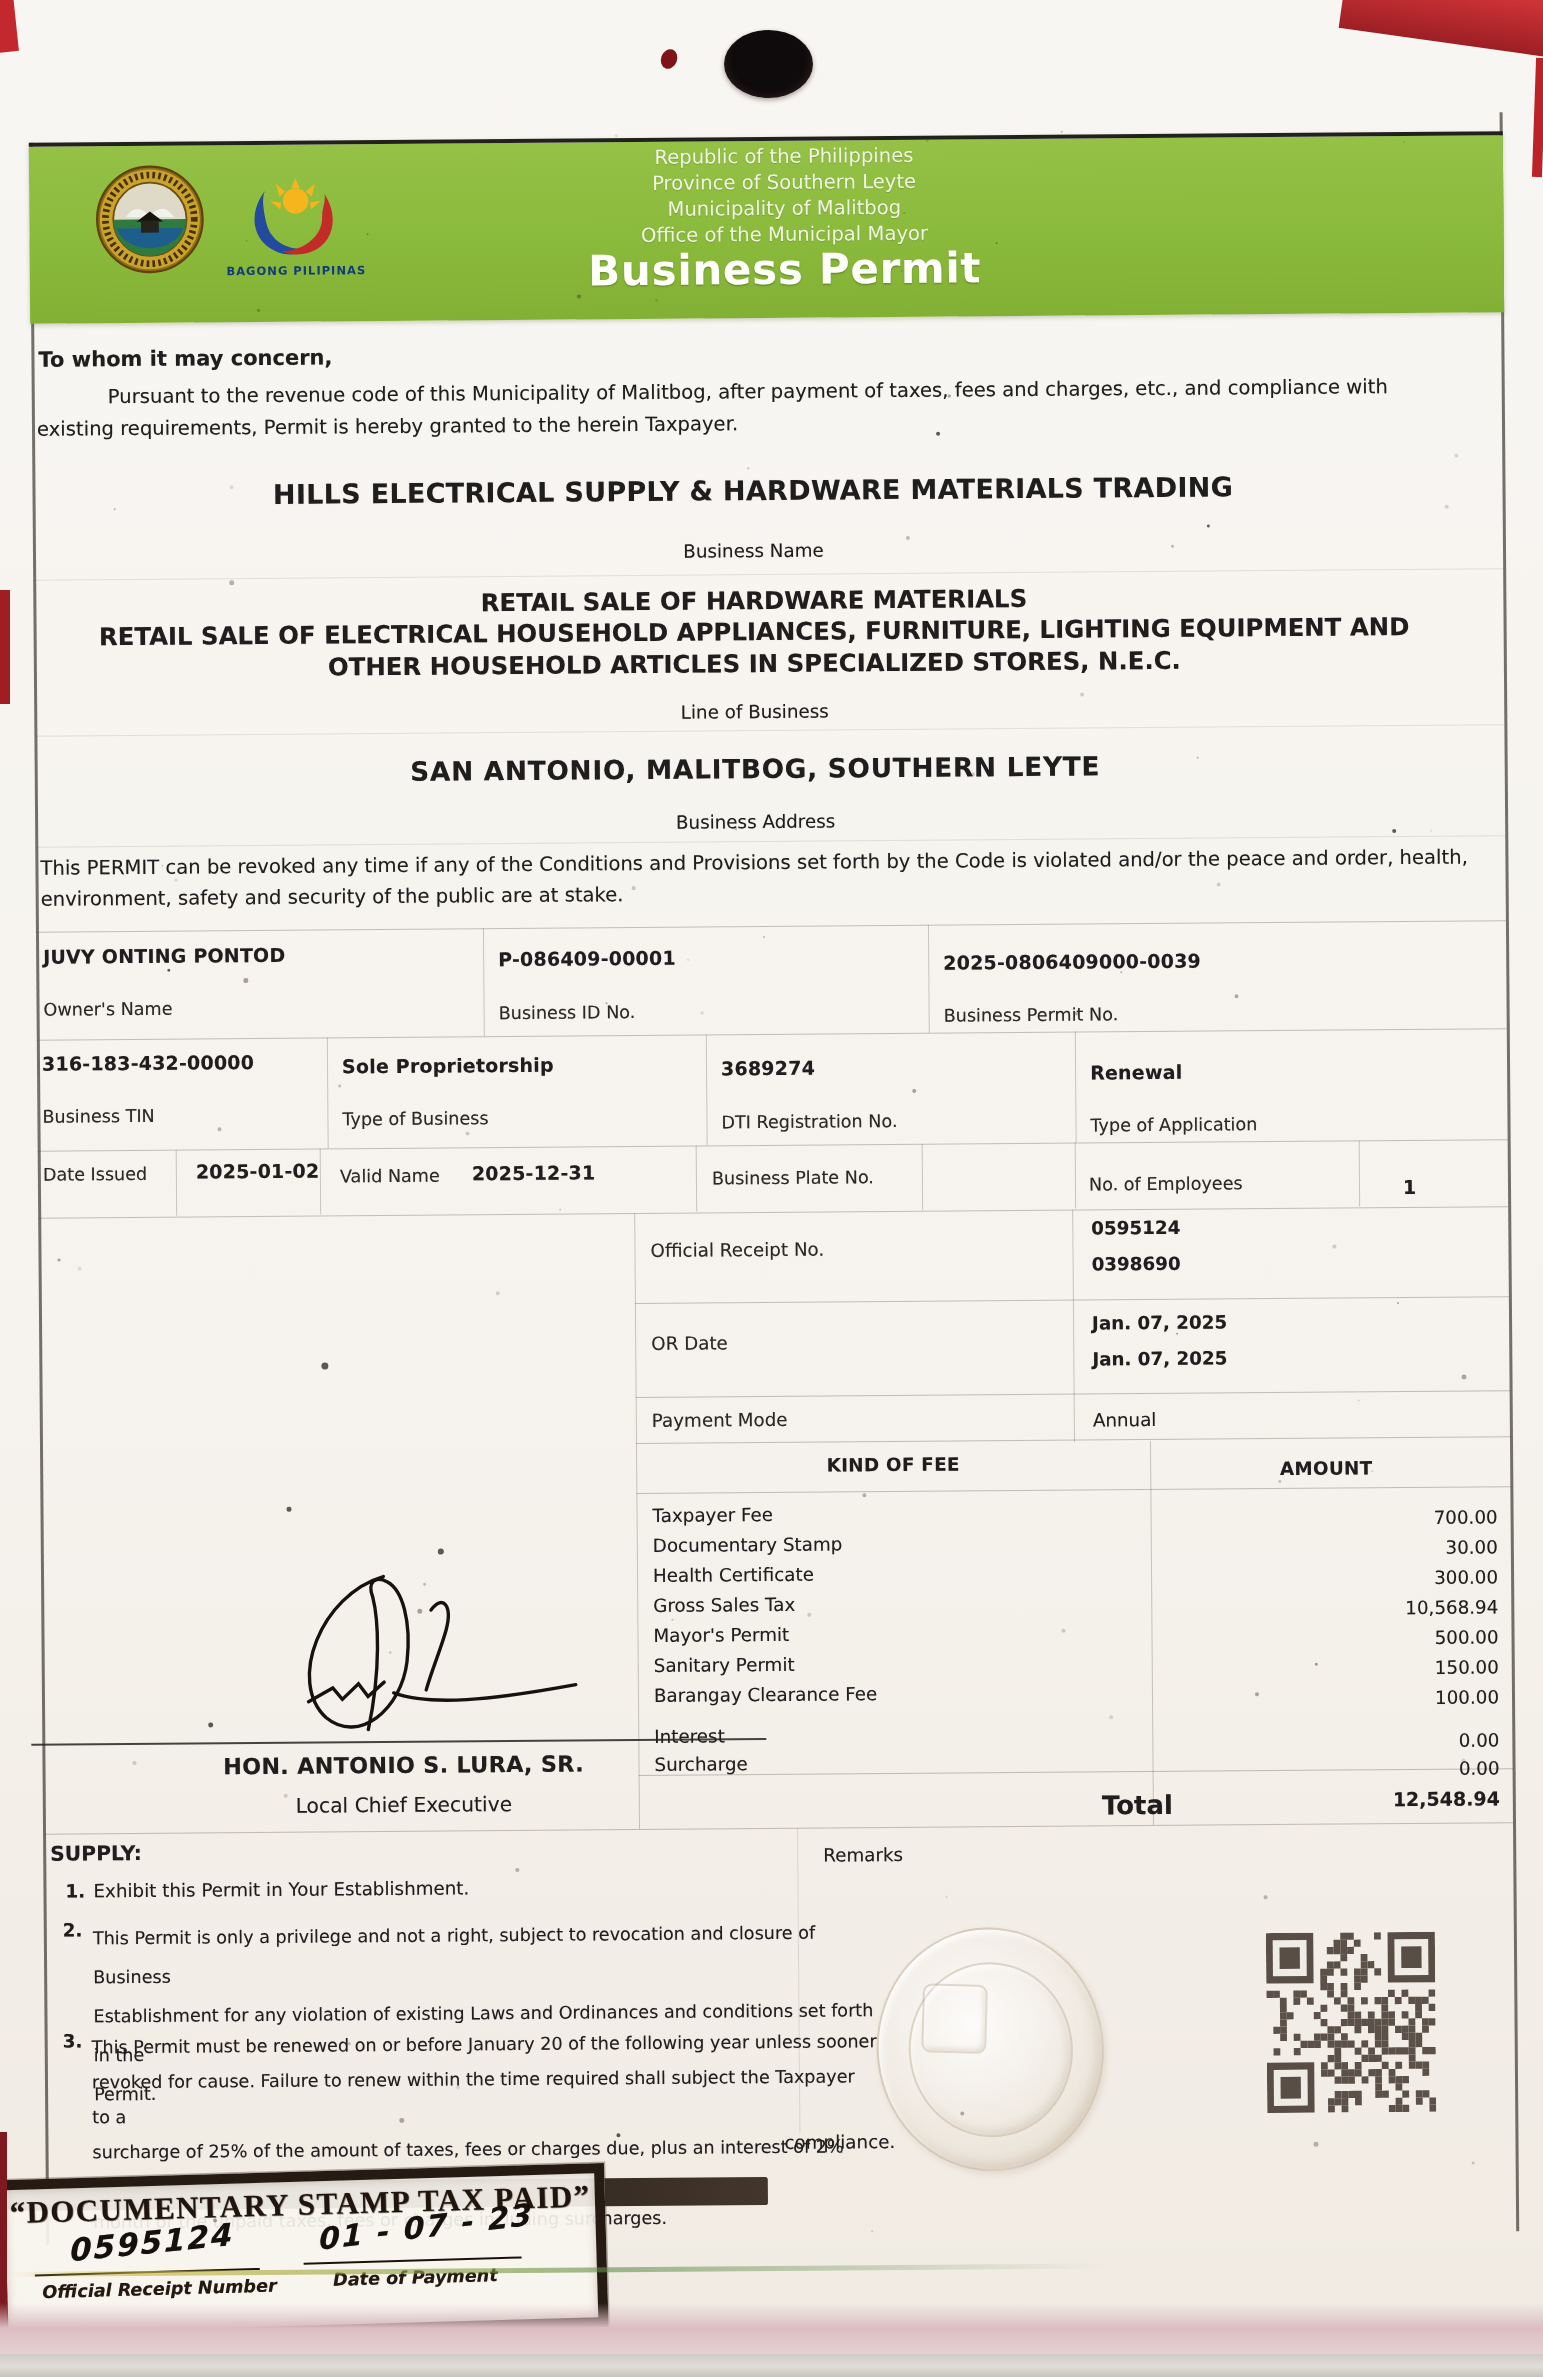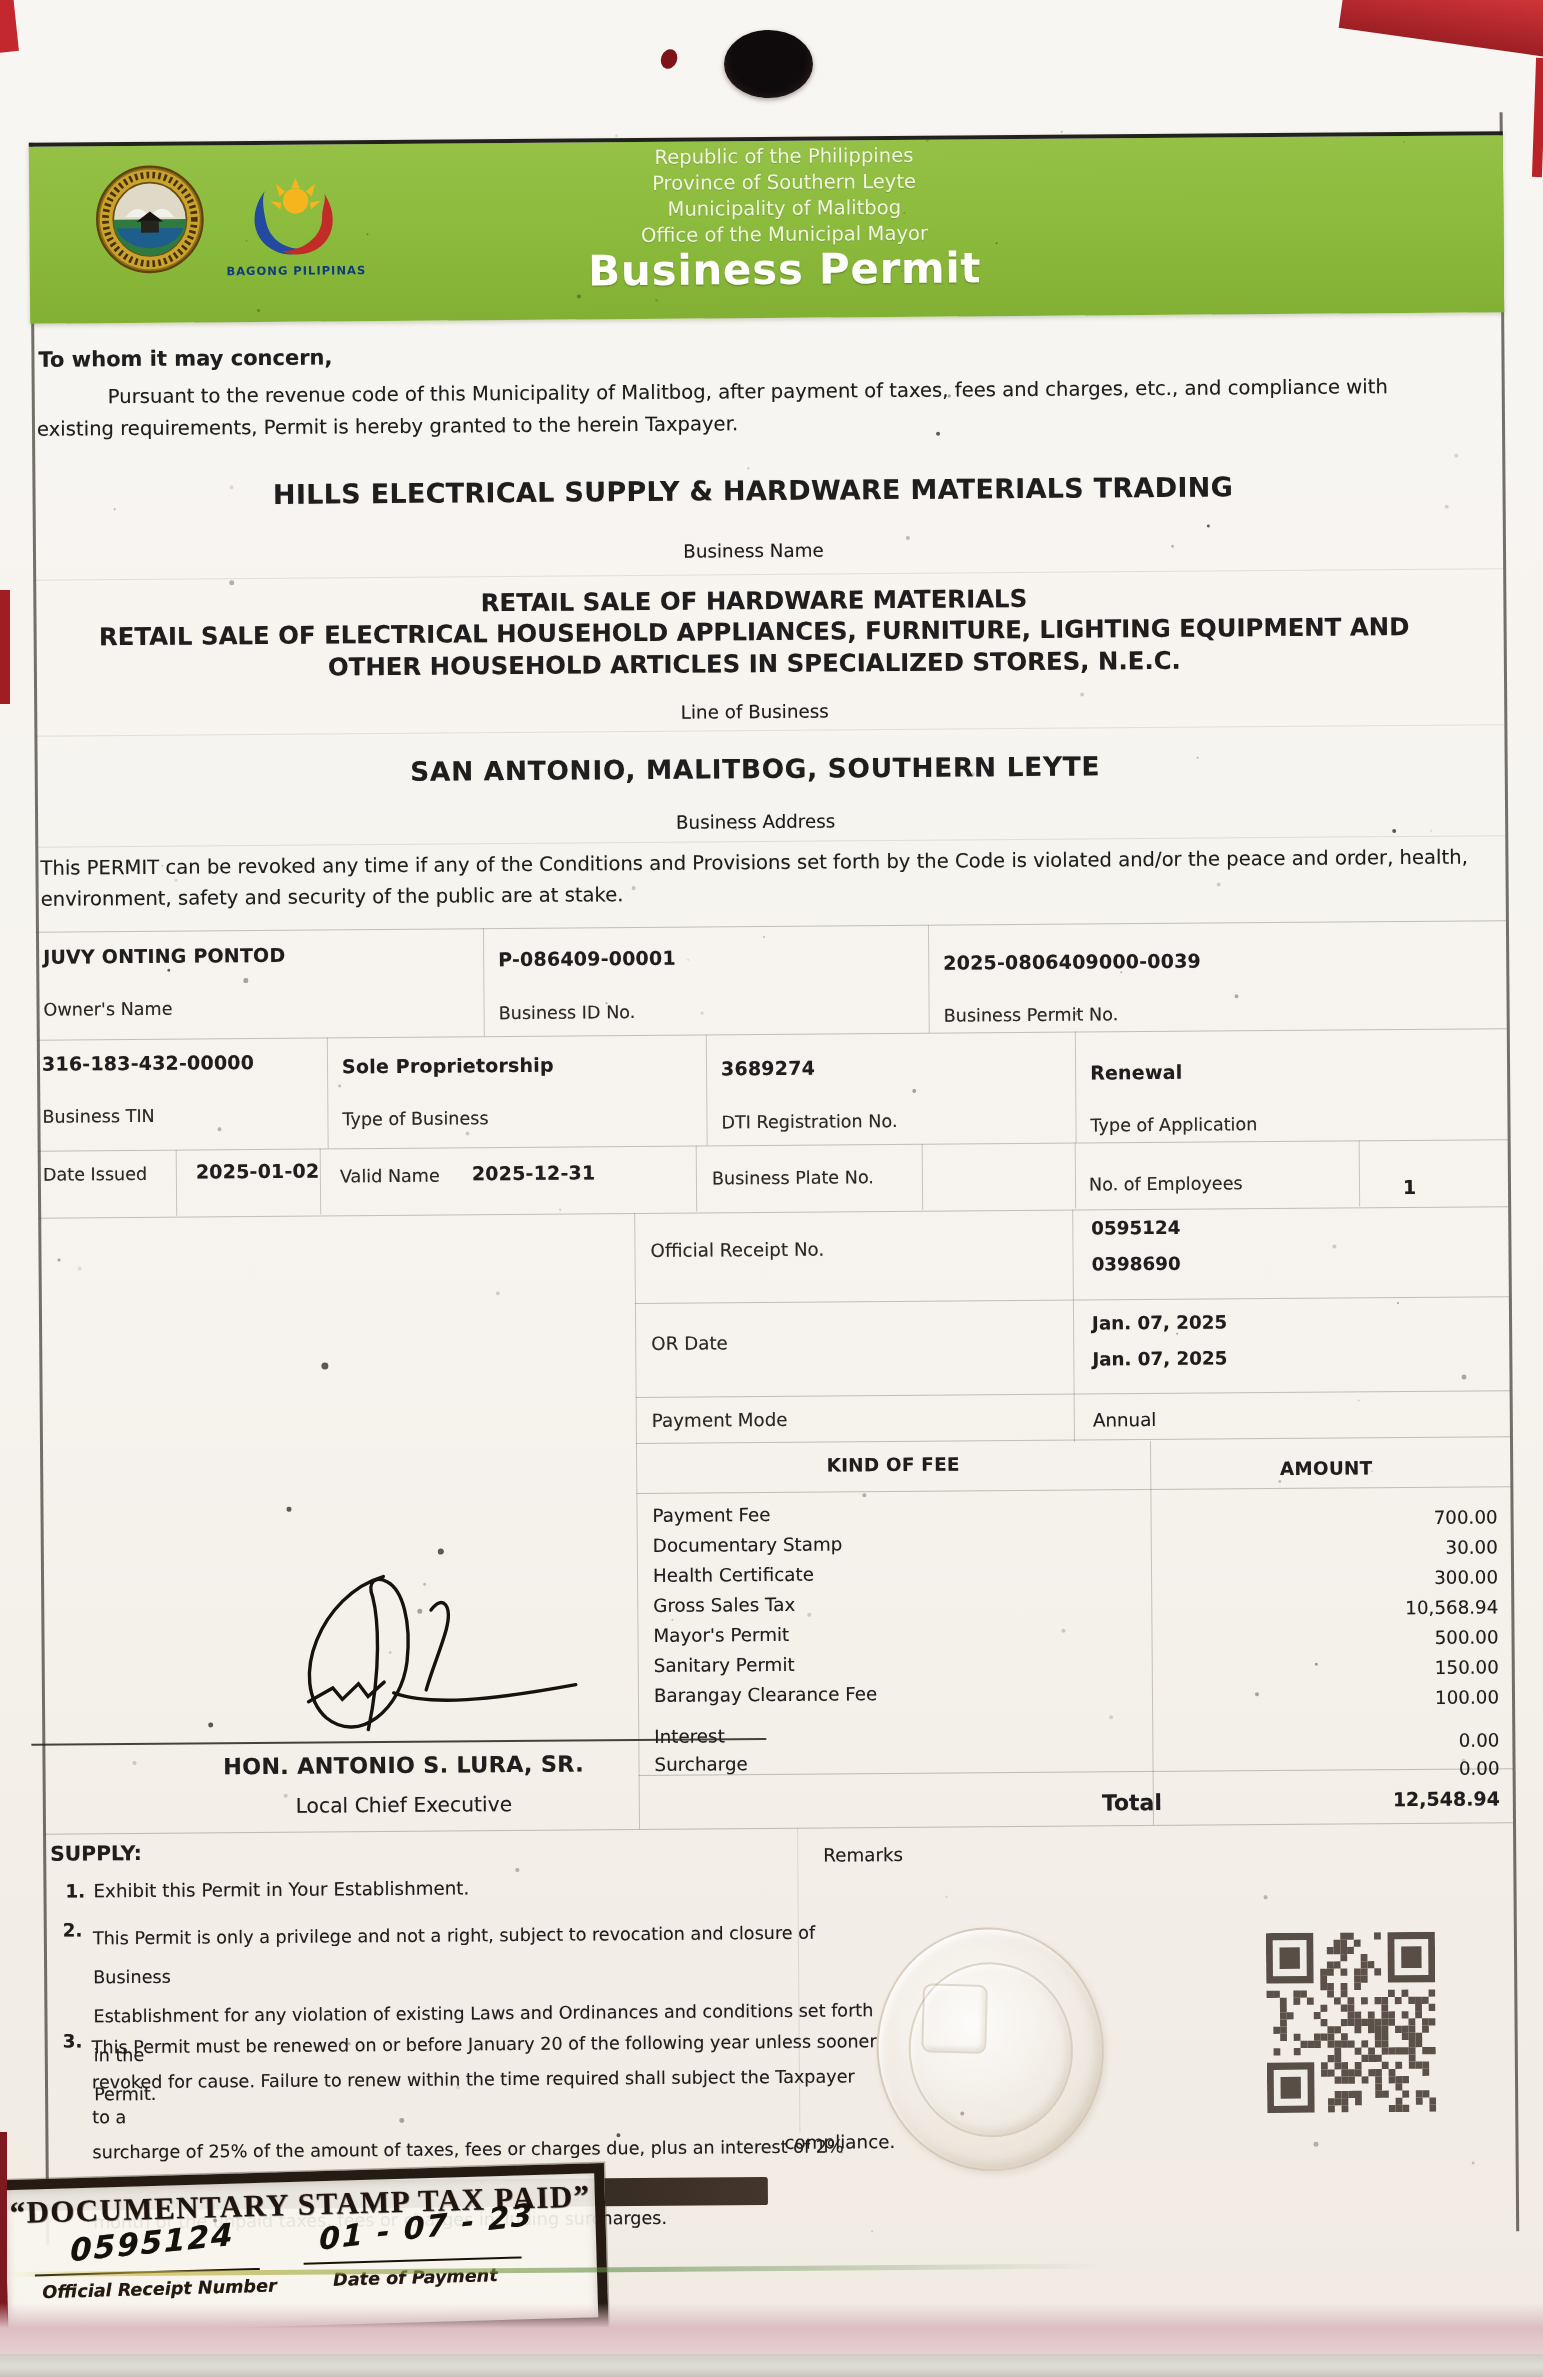--- a/index.html
+++ b/index.html
@@ -197,21 +197,21 @@
     <div class="abs b ink" style="left:1091px;top:1351px;font-size:18.3px;">Jan. 07, 2025</div>
 
     <div class="abs lbl ink" style="left:650px;top:1409px;font-size:18.3px;">Payment Mode</div>
     <div class="abs ink" style="left:1091px;top:1412px;font-size:18.3px;">Annual</div>
 
     <div class="abs ctr b ink" style="left:634px;top:1455px;width:514px;font-size:18.3px;letter-spacing:0.3px;">KIND OF FEE</div>
     <div class="abs ctr b ink" style="left:1148px;top:1462px;width:352px;font-size:18.3px;letter-spacing:0.3px;">AMOUNT</div>
 
     <div class="abs ink" style="left:650px;top:1504px;width:845px;">
       <div class="fee-row">
-          <span>Payment Fee</span>
+          <span>Taxpayer Fee</span>
           <span class="amt">700.00</span>
         </div>
       <div class="fee-row">
           <span>Documentary Stamp</span>
           <span class="amt">30.00</span>
         </div>
       <div class="fee-row">
           <span>Health Certificate</span>
           <span class="amt">300.00</span>
         </div>
@@ -235,21 +235,21 @@
     <div class="abs ink" style="left:650px;top:1725px;width:845px;">
       <div class="fee-row2">
           <span>Interest</span>
           <span class="amt">0.00</span>
         </div>
       <div class="fee-row2">
           <span>Surcharge</span>
           <span class="amt">0.00</span>
         </div>
     </div>
-    <div class="abs b ink" style="left:1097px;top:1793px;font-size:22px;">Total</div>
+    <div class="abs b ink" style="left:1097px;top:1793px;font-size:26px;">Total</div>
     <div class="abs b ink" style="left:1148px;top:1793px;width:347px;text-align:right;padding-right:9.5px;font-size:19px;">12,548.94</div>
 
     <div class="abs" style="left:203px;top:1564px;">
       <svg viewBox="0 0 560 260" width="379" height="176" fill="none" stroke="#17120f" stroke-width="5" stroke-linecap="round">
         <path d="M262,14 C170,40 118,168 176,222 C224,262 287,210 296,140 C303,80 290,34 268,22 C250,12 238,22 246,44 C254,76 258,150 238,240"></path>
         <path d="M150,198 L186,178 L200,195 L224,172 L238,191 L262,170"></path>
         <path d="M276,186 C330,206 420,198 545,176"></path>
         <path d="M332,64 C350,40 364,58 354,94 C346,122 332,154 324,182"></path>
       </svg>
     </div>

